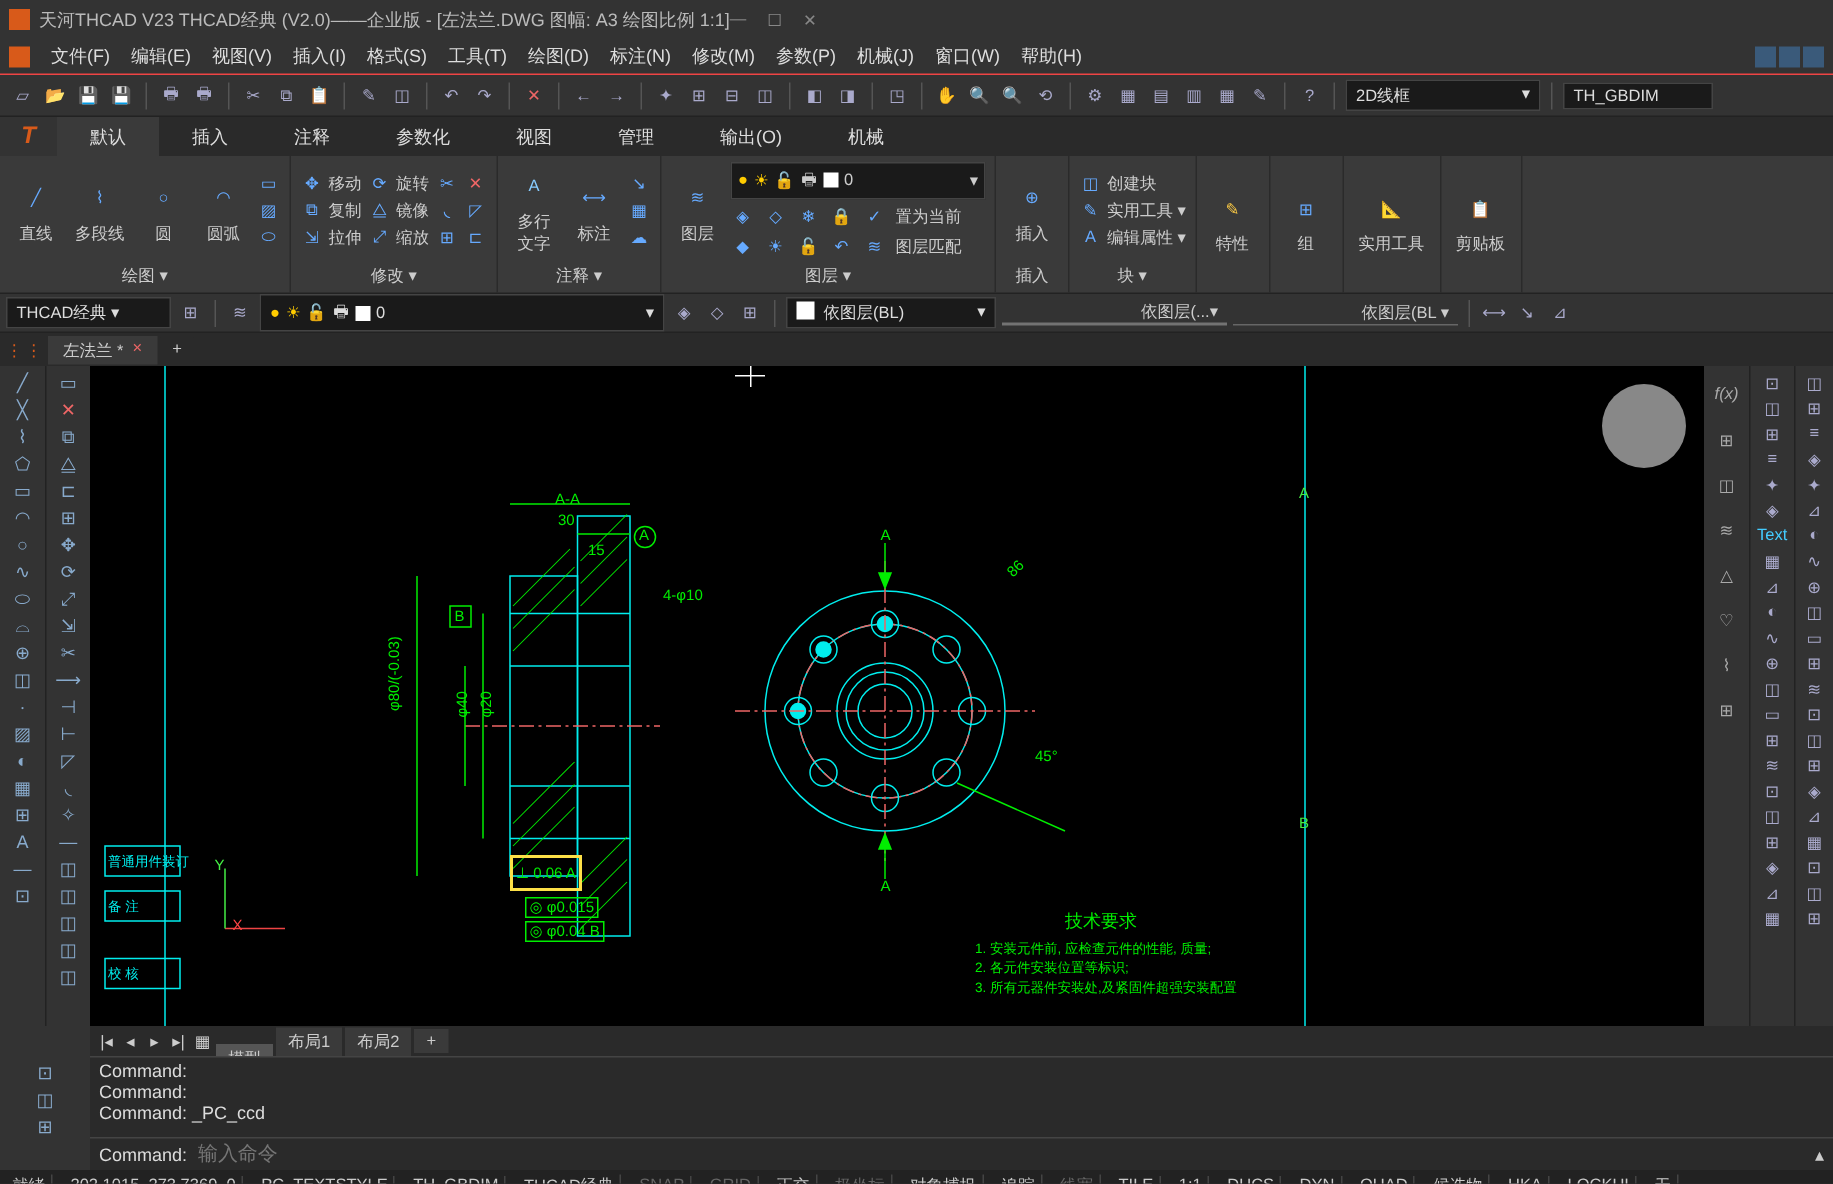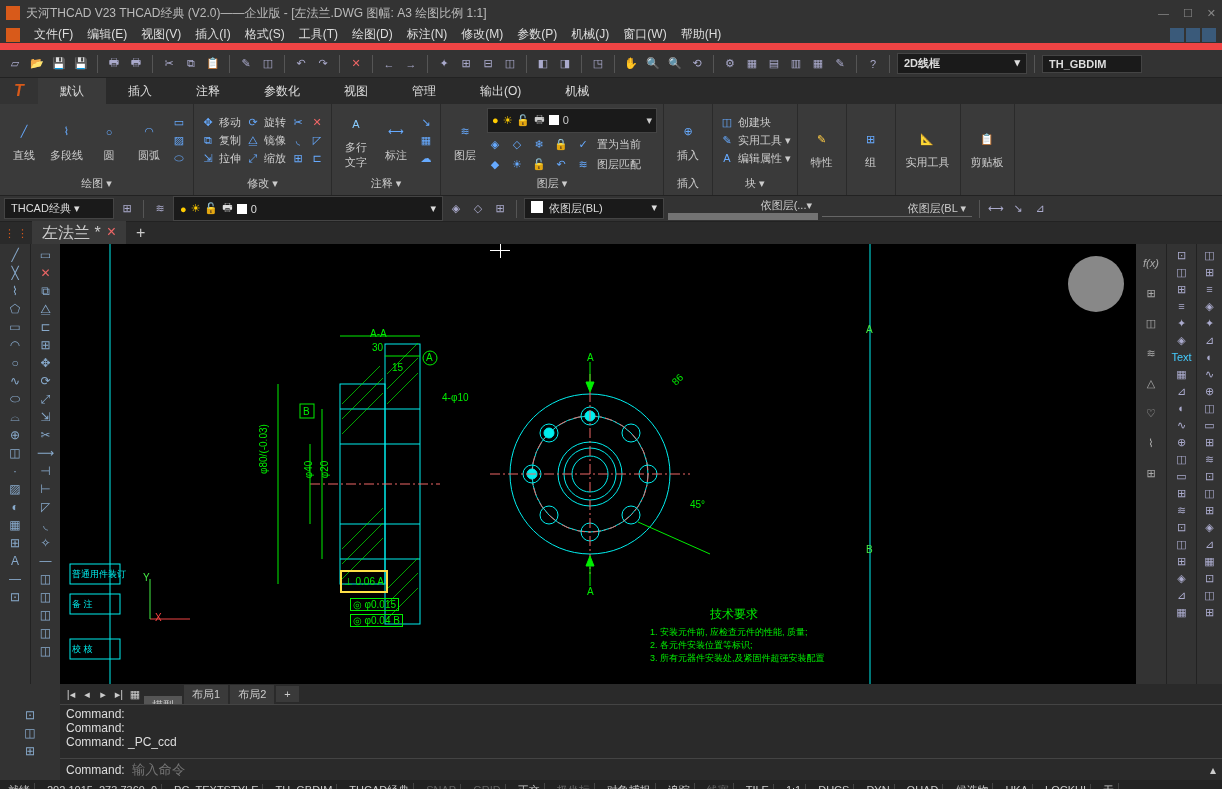--- a/index.html
+++ b/index.html
@@ -1,50 +1,50 @@
 <!DOCTYPE html>
 <html><head>
 <meta charset="utf-8">
 <style>
 * { box-sizing: border-box; margin: 0; padding: 0; font-family: "Microsoft YaHei", sans-serif; }
 body { background: #2b2b2b; color: #ccc; font-size: 11px; width: 1222px; height: 789px; overflow: hidden; }
-.titlebar { height: 26px; background: #333; display: flex; align-items: center; padding: 0 6px; justify-content: space-between; }
+.titlebar { height: 26px; background: #333; display: flex; align-items: center; padding: 0 6px; justify-content: flex-start; }
 .titlebar .title { color: #bbb; font-size: 12px; display: flex; align-items: center; gap: 6px; }
 .titlebar .winbtns { display: flex; gap: 14px; color: #888; }
 .logo { width: 14px; height: 14px; background: #d85a1a; display: inline-block; }
-.menubar { height: 24px; background: #333; display: flex; align-items: center; padding: 0 6px; gap: 14px; border-bottom: 7px solid #ef4444; }
+.menubar { height: 24px; background: #333; display: flex; align-items: center; padding: 0 6px; gap: 14px; border-bottom: 1px solid #ef4444; }
 .menubar .logo2 { width: 14px; height: 14px; background: #d85a1a; }
 .menubar span { color: #ddd; font-size: 12px; cursor: pointer; }
 .menubar .right { margin-left: auto; display: flex; gap: 2px; }
 .menubar .right span { width: 14px; height: 14px; background: #3a5a7a; }
 .toolbar1 { height: 28px; background: #333; display: flex; align-items: center; padding: 0 6px; gap: 4px; border-bottom: 1px solid #222; }
 .tbtn { width: 18px; height: 18px; display: inline-flex; align-items: center; justify-content: center; color: #aac; cursor: pointer; }
 .tsep { width: 1px; height: 18px; background: #555; margin: 0 3px; }
-.dd1 { background: #1a1a1a; color: #ddd; padding: 2px 6px; min-width: 130px; border: 1px solid #444; font-weight: bold; }
+.dd1 { background: #1a1a1a; color: #ddd; padding: 2px 6px; min-width: 130px; border: 1px solid #444; }
 .ribbon-tabs { height: 26px; background: #2a2a2a; display: flex; align-items: center; }
 .rtab-logo { width: 38px; height: 26px; background: #333; display: flex; align-items: center; justify-content: center; }
 .rtab-logo span { color: #d85a1a; font-style: italic; font-weight: bold; font-size: 16px; }
 .rtab { padding: 0 22px; height: 26px; display: flex; align-items: center; color: #ddd; cursor: pointer; font-size: 12px; }
 .rtab.active { background: #3a3a3a; }
 .ribbon { height: 92px; background: #3a3a3a; display: flex; border-bottom: 1px solid #222; }
 .rpanel { border-right: 1px solid #2a2a2a; padding: 2px 6px; display: flex; flex-direction: column; }
 .rpanel .body { flex: 1; display: flex; align-items: center; gap: 4px; }
 .rpanel .foot { text-align: center; font-size: 11px; color: #ccc; padding: 2px 0; }
 .bigbtn { display: flex; flex-direction: column; align-items: center; gap: 2px; padding: 2px 4px; cursor: pointer; }
 .bigbtn .ic { width: 28px; height: 28px; display: flex; align-items: center; justify-content: center; color: #6af; }
 .bigbtn .lbl { font-size: 11px; }
 .smallrow { display: flex; flex-direction: column; gap: 2px; }
 .smallrow .srow { display: flex; align-items: center; gap: 3px; white-space: nowrap; }
 .srow .sic { width: 16px; height: 16px; color: #6af; display: inline-flex; align-items: center; justify-content: center; }
 .layercombo { background: #1a1a1a; border: 1px solid #444; padding: 2px 4px; min-width: 170px; display: flex; align-items: center; gap: 4px; }
 .toolbar2 { height: 26px; background: #333; display: flex; align-items: center; padding: 0 4px; gap: 4px; border-bottom: 1px solid #222; }
 .combo { background: #1a1a1a; border: 1px solid #444; padding: 2px 6px; color: #ddd; }
 .doc-tabs { height: 22px; background: #2a2a2a; display: flex; align-items: center; padding: 0 4px; gap: 2px; }
 .doc-tabs .dots { color: #d85a1a; letter-spacing: 2px; }
-.doc-tab { background: #3a3a3a; padding: 2px 10px; display: flex; align-items: flex-start; gap: 6px; font-size: 16px; }
+.doc-tab { background: #3a3a3a; padding: 2px 10px; display: flex; align-items: flex-start; gap: 6px; font-size: 11px; }
 .doc-tab .x { color: #e66; }
 .doc-tab.plus { background: #2a2a2a; padding: 2px 8px; }
 .workarea { display: flex; height: 440px; background: #2a2a2a; }
 .lefttools { width: 30px; background: #333; display: flex; flex-direction: column; align-items: center; gap: 4px; padding: 4px 0; }
 .lefttools2 { width: 30px; background: #333; display: flex; flex-direction: column; align-items: center; gap: 4px; padding: 4px 0; border-left: 1px solid #222; }
 .lt { width: 18px; height: 14px; color: #8ac; cursor: pointer; font-size: 12px; display: flex; align-items: center; justify-content: center; }
 .canvas { flex: 1; background: #000; position: relative; overflow: hidden; }
 .righttools { width: 30px; background: #333; display: flex; flex-direction: column; align-items: center; gap: 8px; padding: 8px 0; }
 .righttools2 { width: 30px; background: #333; display: flex; flex-direction: column; align-items: center; gap: 3px; padding: 4px 0; border-left: 1px solid #222; }
 .righttools3 { width: 26px; background: #333; display: flex; flex-direction: column; align-items: center; gap: 3px; padding: 4px 0; border-left: 1px solid #222; }
@@ -396,21 +396,21 @@
   </div>
   <span class="tbtn">◈</span>
   <span class="tbtn">◇</span>
   <span class="tbtn">⊞</span>
   <span class="tsep"></span>
   <div class="combo" style="min-width:140px;display:flex;align-items:flex-start;gap:6px">
       <span style="width:12px;height:12px;background:#fff;display:inline-block"></span>
       <span>依图层(BL)</span> 
       <span style="margin-left:auto">▾</span>
     </div>
-  <div style="flex:0 0 150px;text-align:right;padding:0 6px;border-bottom:7px solid #737373"><span>依图层(...▾</span></div>
+  <div style="flex:0 0 150px;text-align:right;padding:0 6px;border-bottom:2px solid #737373"><span>依图层(...▾</span></div>
   <div style="flex:0 0 150px;text-align:right;padding:0 6px;border-bottom:1px solid #666"><span>依图层(BL ▾</span></div>
   <span class="tsep"></span>
   <span class="tbtn">⟷</span>
   <span class="tbtn">↘</span>
   <span class="tbtn">⊿</span>
 </div>
 
 <div class="doc-tabs">
   <span class="dots">⋮⋮</span>
   <div class="doc-tab">

